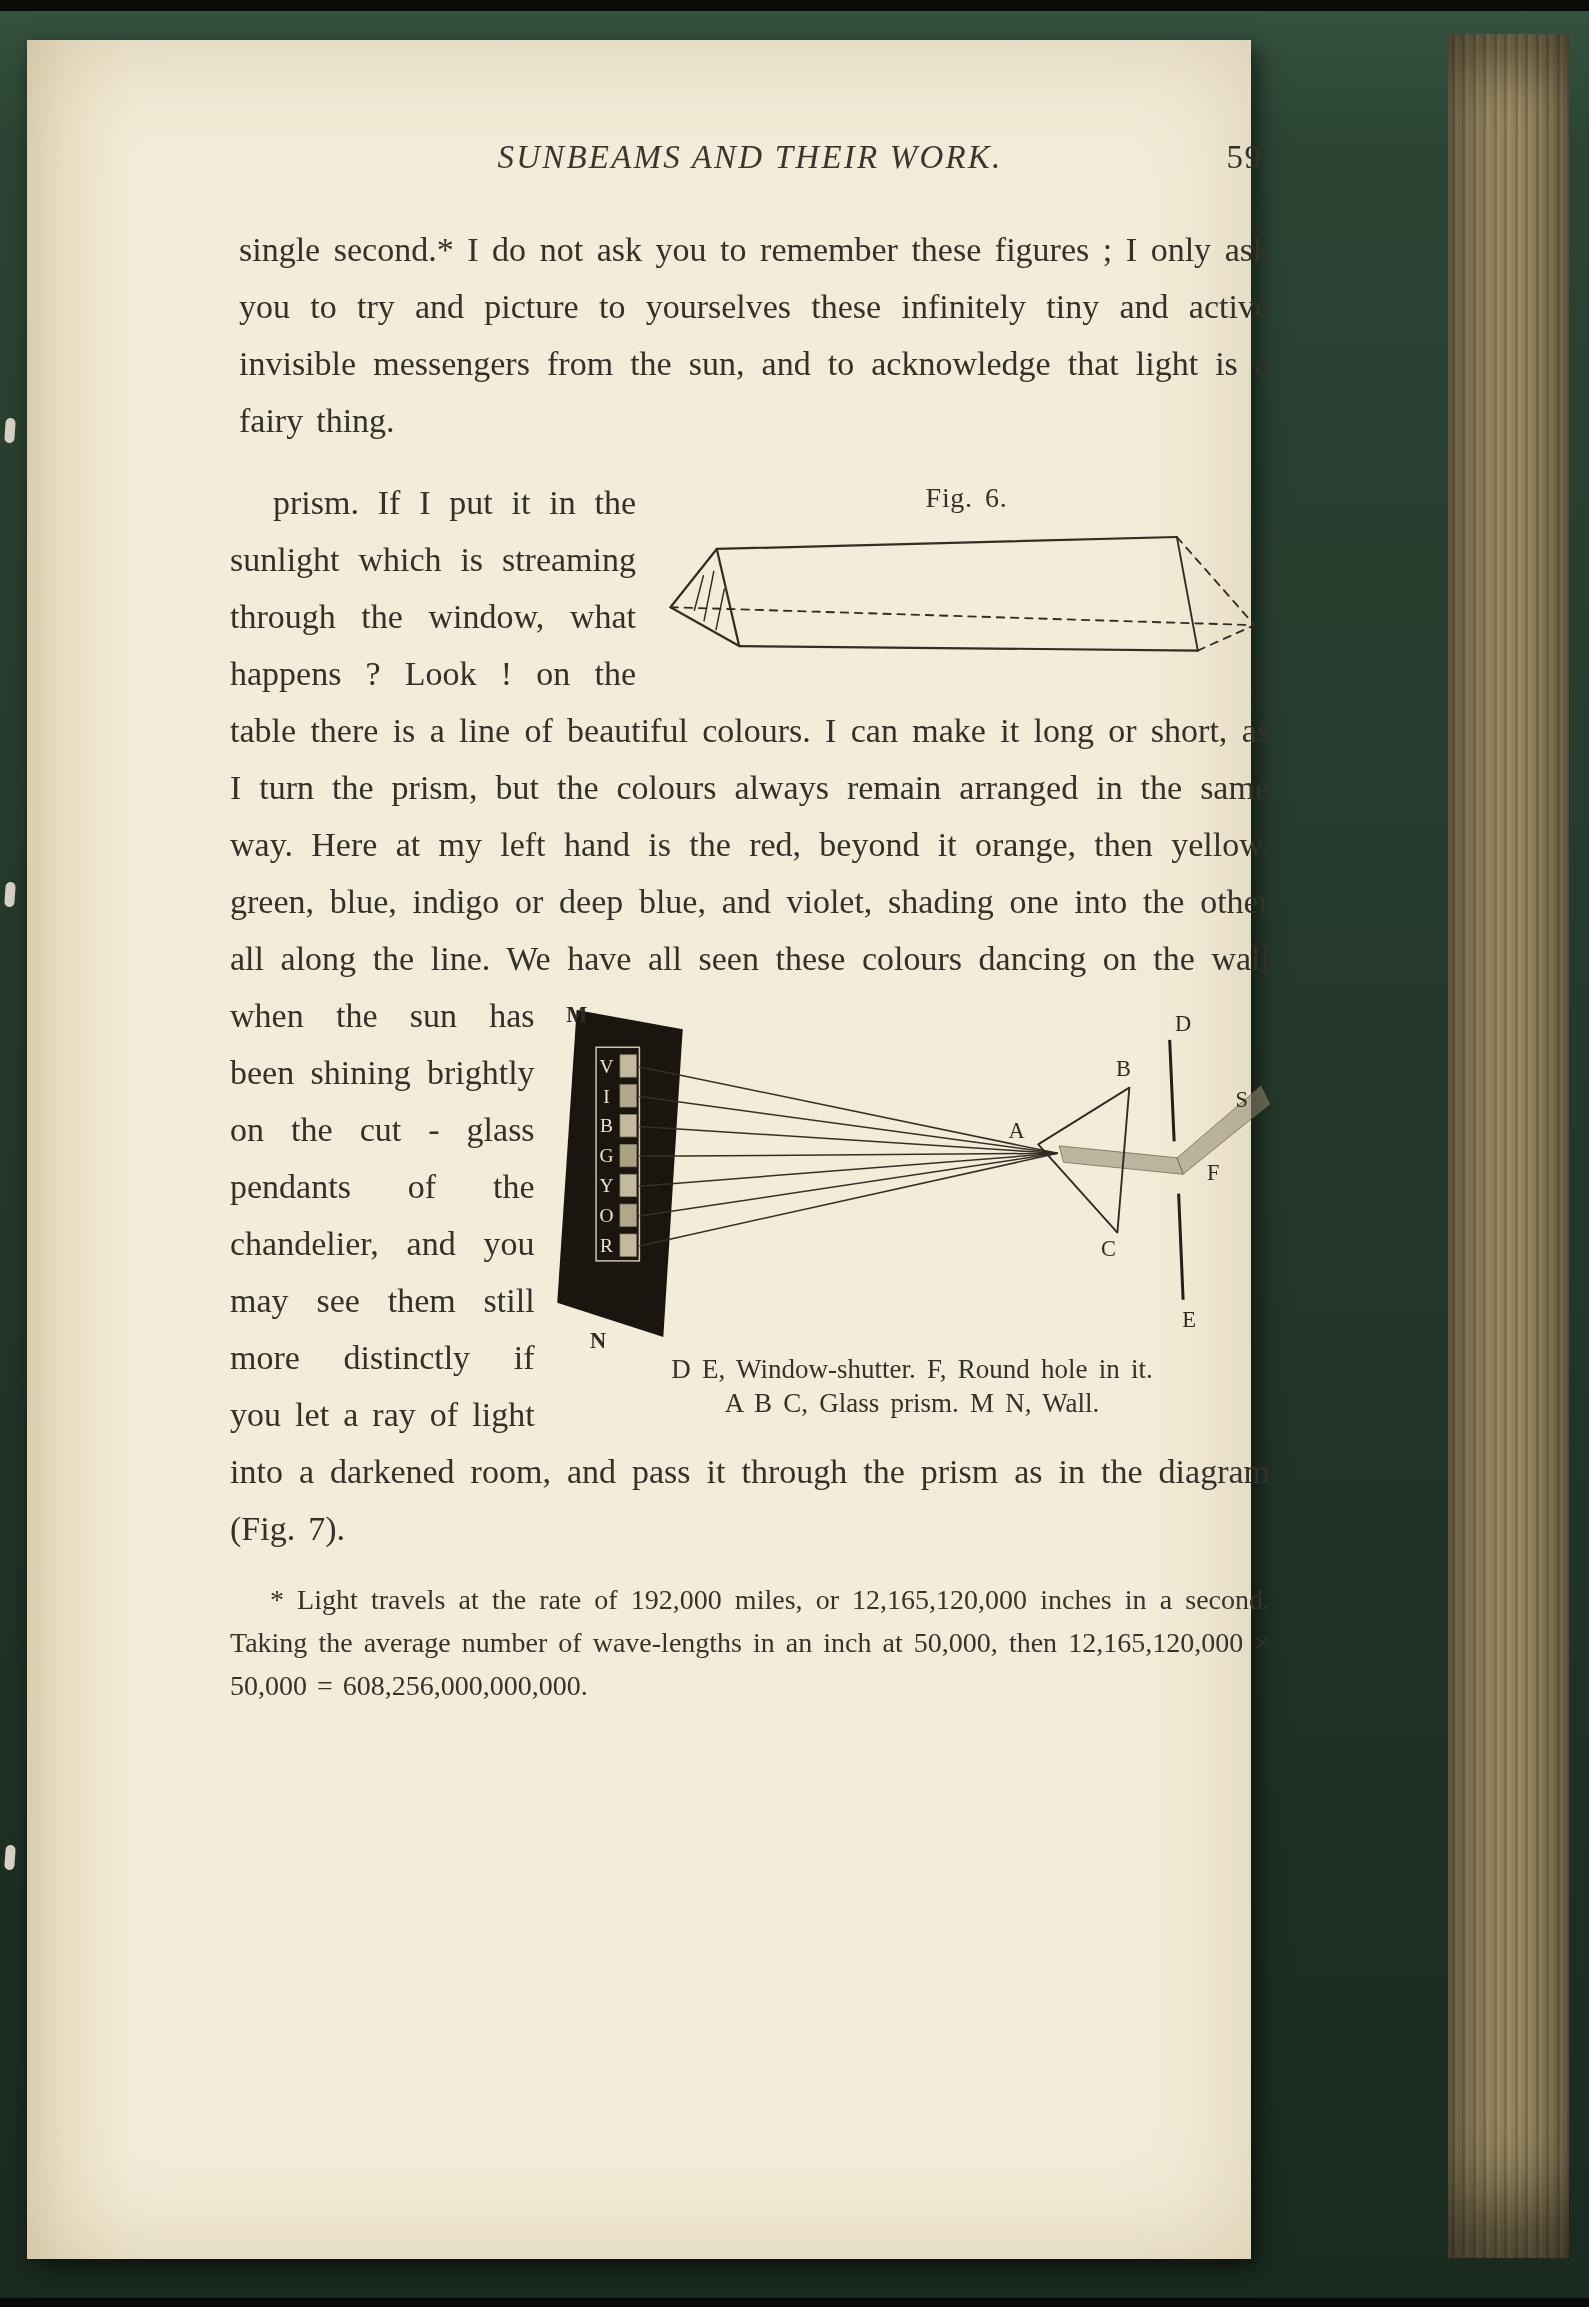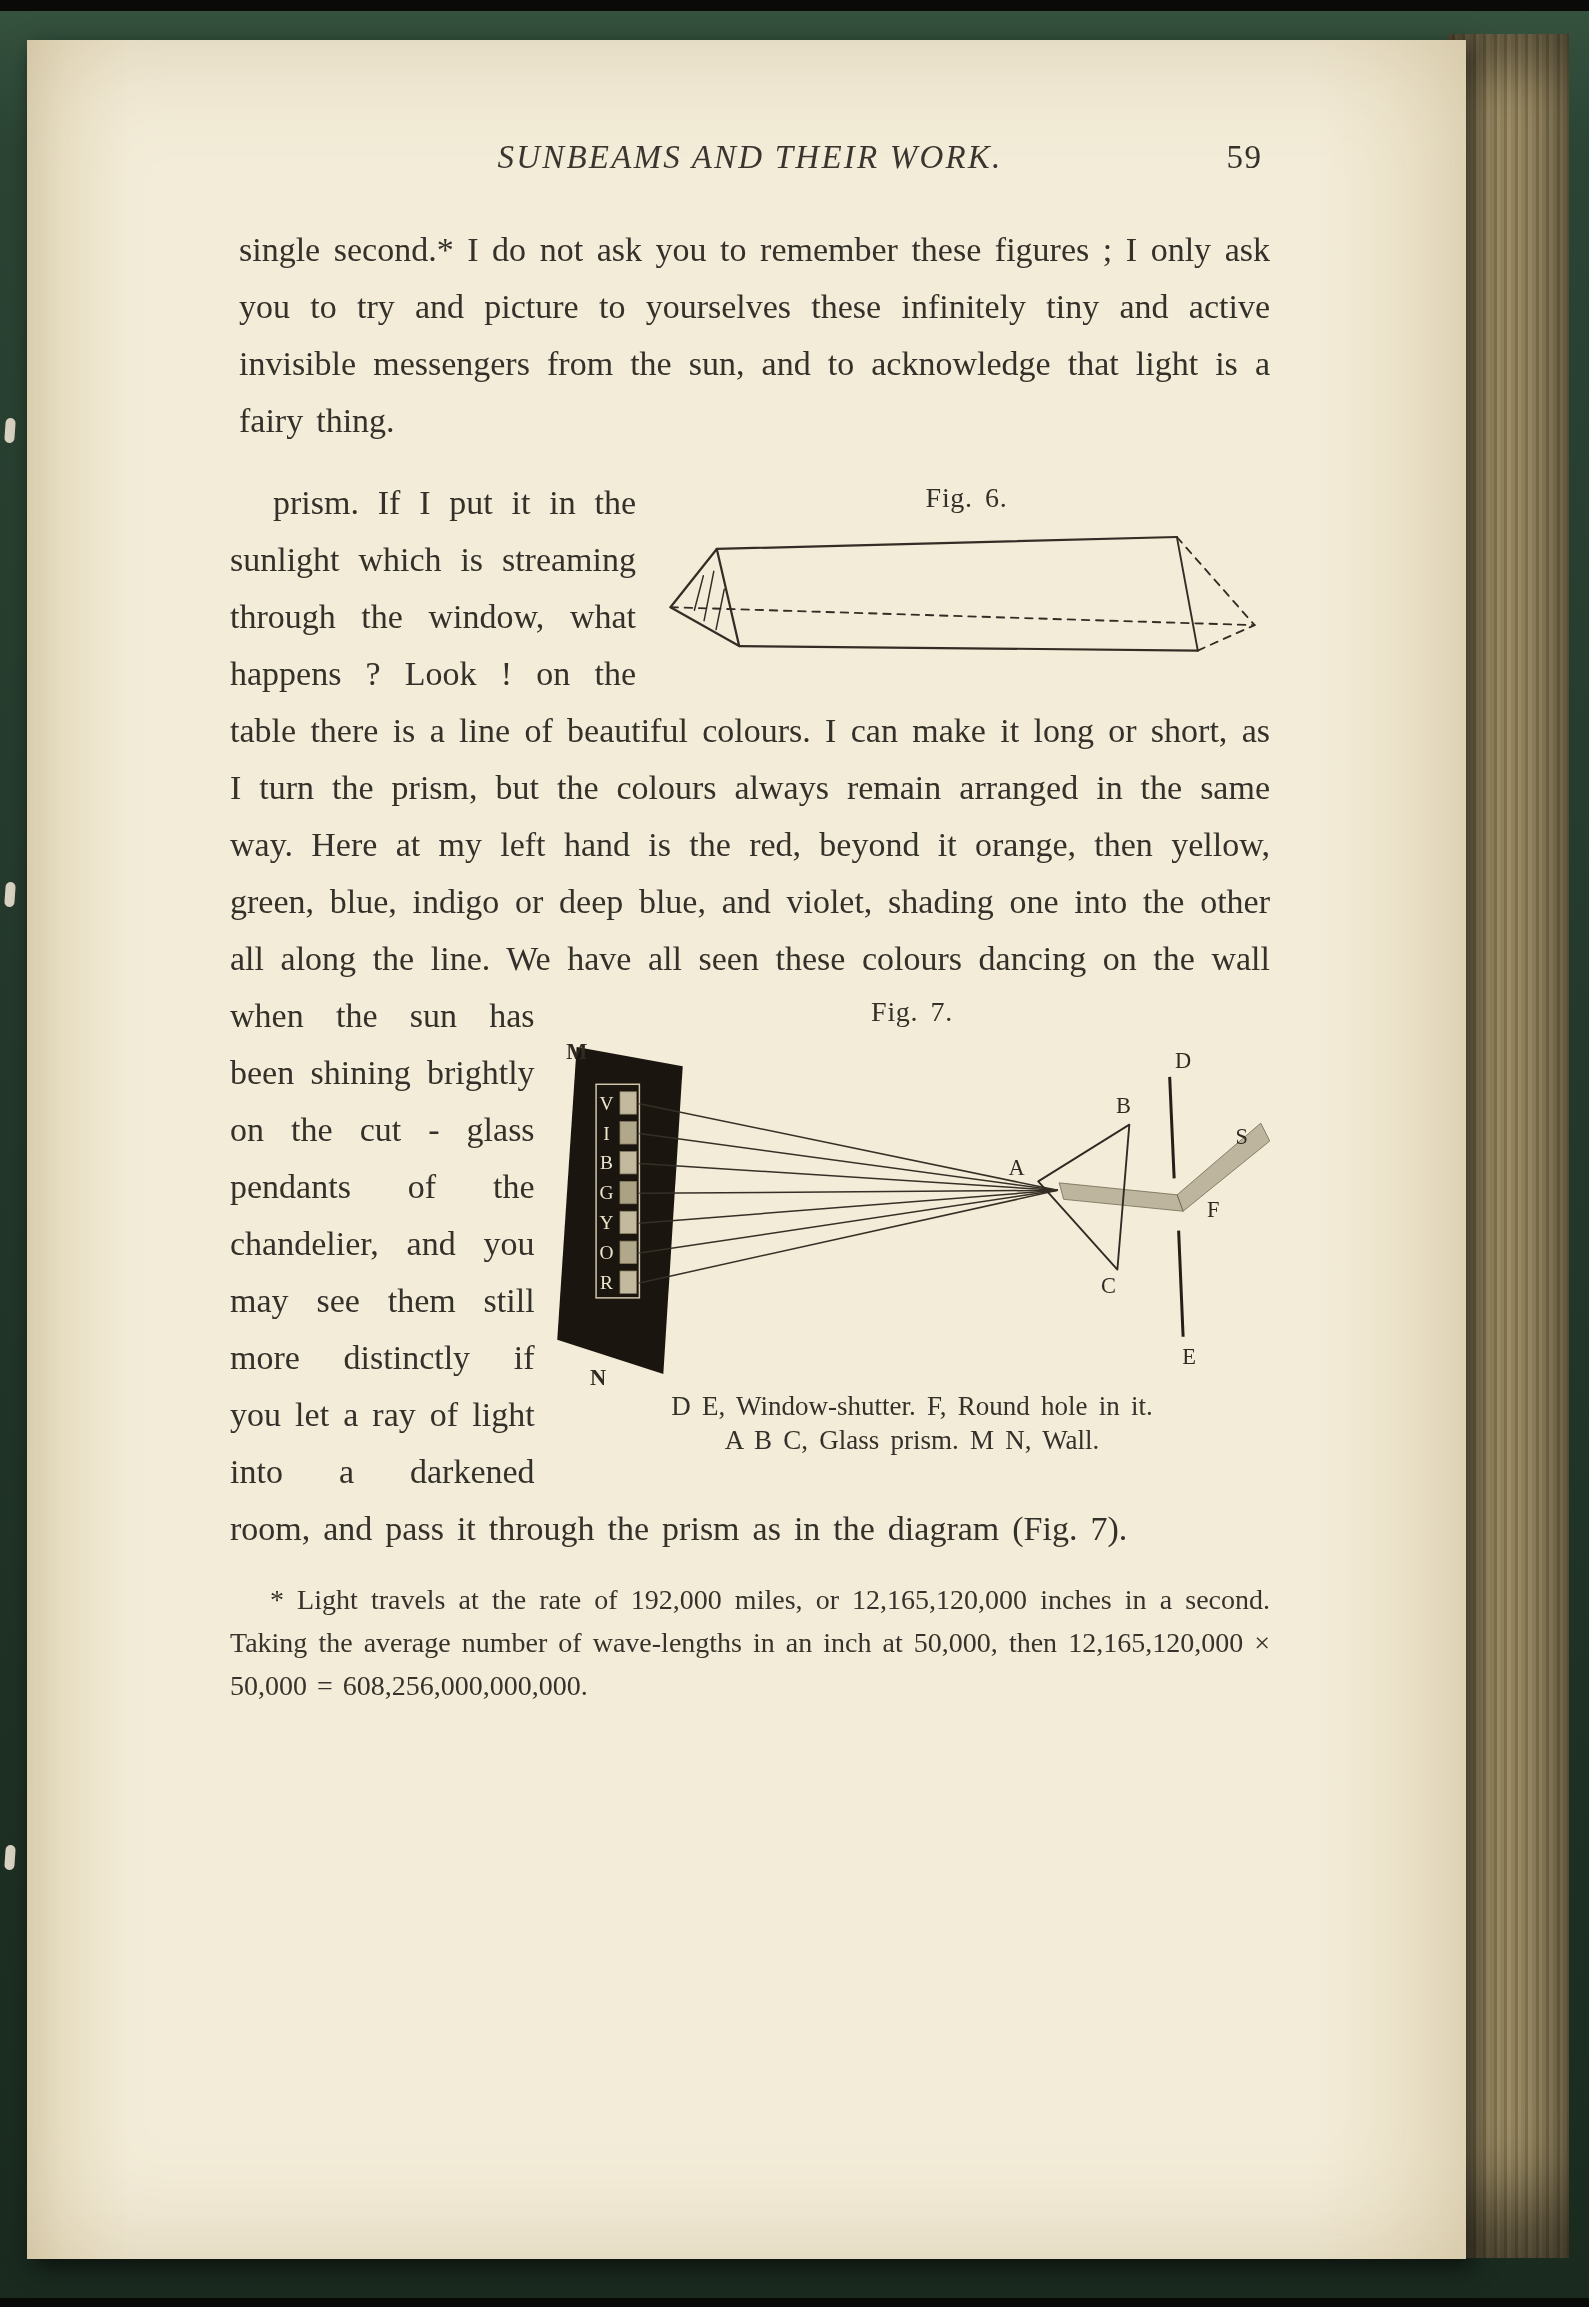--- a/index.html
+++ b/index.html
@@ -13,21 +13,21 @@
   .book-cover {
     position:absolute; left:0; right:0; top:10.5px; bottom:9px;
     background:linear-gradient(180deg,#35523e 0%,#2b4434 6%,#223629 55%,#1a2a1f 100%);
   }
   .page-edges {
     position:absolute; right:21px; top:34px; width:121px; bottom:49px;
     background:repeating-linear-gradient(90deg,#9a8a63 0 3.7px,#87774f 3.7px 6.7px,#a4956f 6.7px 10.5px);
     box-shadow:inset 0 37px 52px rgba(0,0,0,.35), inset 0 -60px 75px rgba(0,0,0,.5);
   }
   .page {
-    position:absolute; left:27px; top:40px; width:1439px; bottom:48px;
+    position:absolute; left:27px; top:40px; width:1224px; bottom:48px;
     background:linear-gradient(90deg,#e4dabe 0px,#eee5cc 37px,#f3ecd8 105px,#f3ecd8 1285px,#eae0c5 1433px);
     box-shadow:6px 7.5px 22.4px rgba(0,0,0,.6), inset 0 0 112px rgba(150,124,78,.28);
   }
   .stitch {
     position:absolute; left:4.5px; width:9.7px; height:25.4px;
     background:#d9d3c3; border-radius:5.2px; transform:rotate(4deg);
   }
   .content {
     position:absolute; left:203px; top:99px; width:1040px;
     color:#34302a;
@@ -99,21 +99,20 @@
             <g stroke-width="2">
               <path d="M54 76 L42 122"></path>
               <path d="M68 70 L55 136"></path>
               <path d="M82 94 L71 148"></path>
             </g>
           </g>
         </svg>
       </span>
       <span>prism.  If I put it in the sunlight which is streaming through the window, what happens ?   Look ! on the table there is a line of beautiful colours.   I can make it long or short, as I turn the prism, but the colours always remain arranged in the same way.   Here at my left hand is the red, beyond it orange, then yellow, green, blue, indigo or deep blue, and violet, shading one into the other all along the line.  We have all</span>
       <span class="fig7-block">
-        <span class="fig-label">Fig. 7.</span>
         <svg class="fig7-svg" viewBox="0 0 958 478" style="font-size:45px">
           <polygon points="30,20 172,46 146,458 4,412" fill="#1a150e"></polygon>
           <rect x="56" y="70" width="58" height="286" fill="none" stroke="#cfc6ab" stroke-width="2"></rect>
           <g>
             <rect x="88" y="80" width="22" height="30" fill="#c3b99e" stroke="#877d60"></rect>
             <rect x="88" y="120" width="22" height="30" fill="#b1a88c" stroke="#877d60"></rect>
             <rect x="88" y="160" width="22" height="30" fill="#c3b99e" stroke="#877d60"></rect>
             <rect x="88" y="200" width="22" height="30" fill="#aba283" stroke="#877d60"></rect>
             <rect x="88" y="240" width="22" height="30" fill="#c3b99e" stroke="#877d60"></rect>
             <rect x="88" y="280" width="22" height="30" fill="#b1a88c" stroke="#877d60"></rect>

